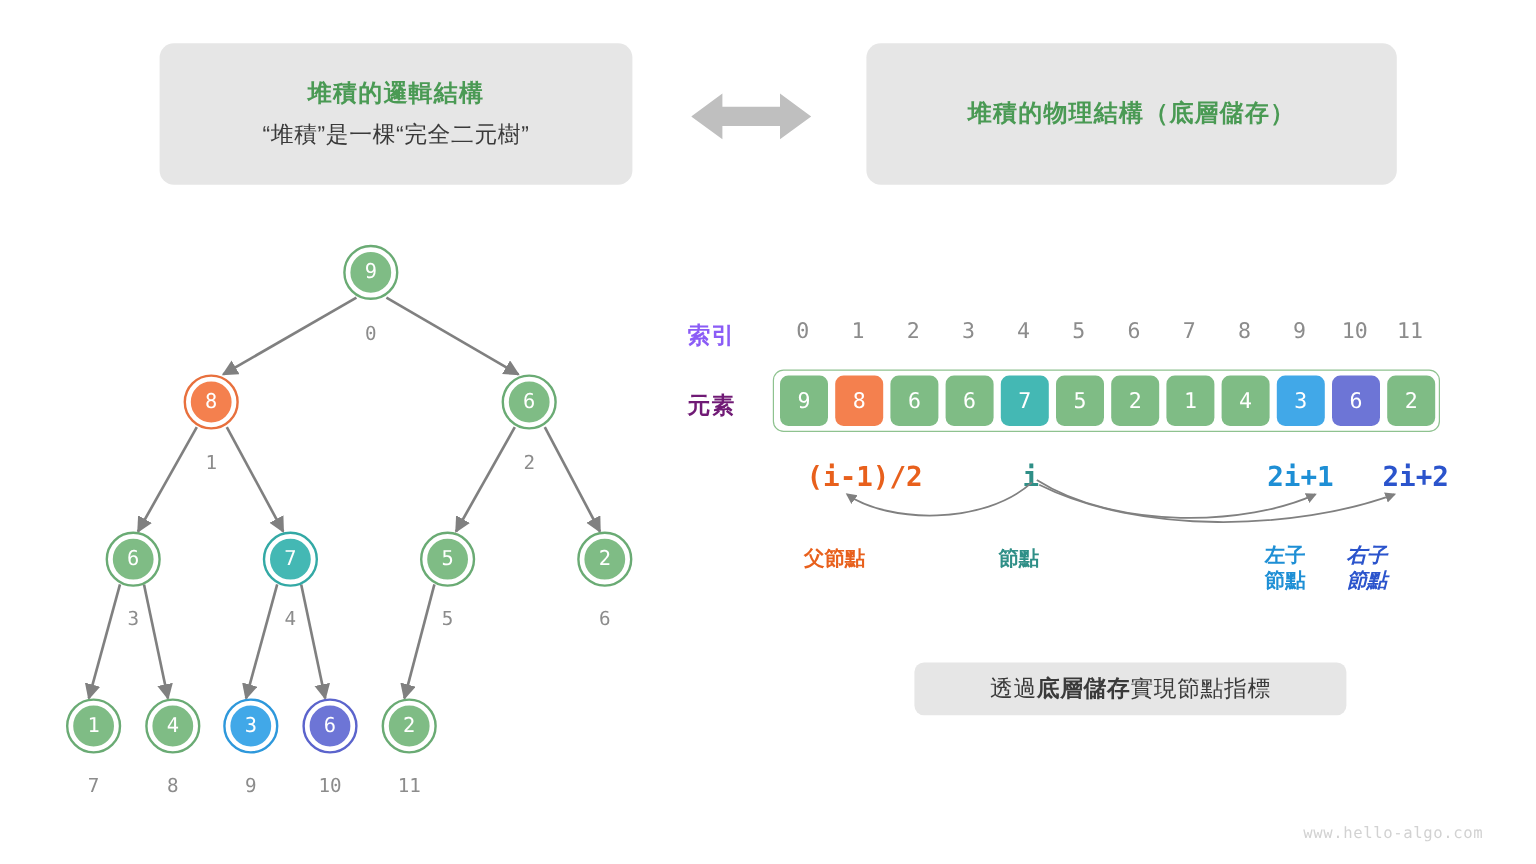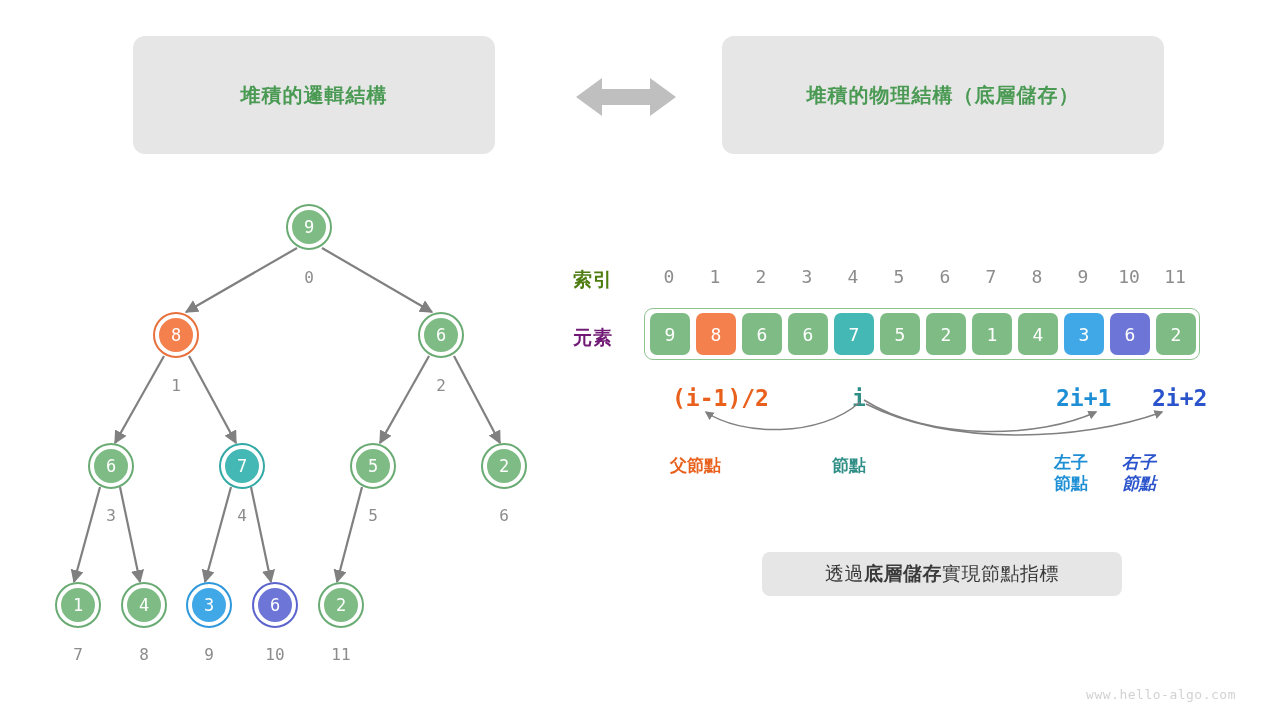--- a/index.html
+++ b/index.html
@@ -37,21 +37,21 @@
   }
   .panel-sub {
     color: #3a3a3a;
     font-size: 19px;
     margin-top: 12px;
     letter-spacing: 0.5px;
     line-height: 1.2;
     white-space: nowrap;
   }
 
-  #panel-left  { left: 133px; top: 36px;  width: 362px; height: 118px; }
+  #panel-left  { left: 133px; top: 36px;  width: 394px; height: 118px; }
   #panel-right { left: 722px; top: 36px;  width: 442px; height: 118px; }
 
   
   #dbl-arrow {
     position: absolute;
     left: 576px;
     top: 76px;
     width: 100px;
     height: 42px;
   }
@@ -94,21 +94,21 @@
   }
 
   
   .axis-label {
     position: absolute;
     font-size: 19px;
     font-weight: bold;
     letter-spacing: 1px;
     white-space: nowrap;
   }
-  #label-index   { left: 573px; top: 267px; color: #4d7c0f; }
+  #label-index   { left: 573px; top: 267px; color: #8b5cf6; }
   #label-element { left: 573px; top: 325px; color: #701a75; }
 
   #index-row { position: absolute; left: 646px; top: 266px; height: 24px; }
   .index-cell {
     position: absolute;
     width: 46px;
     text-align: center;
     color: #8c8c8c;
     font-size: 18px;
     font-family: "DejaVu Sans Mono", "Liberation Mono", monospace;
@@ -185,20 +185,21 @@
     font-size: 13px;
     font-family: "DejaVu Sans Mono", "Liberation Mono", monospace;
     letter-spacing: 0.5px;
   }
 </style>
 </head>
 <body>
 
 <div class="panel" id="panel-left">
   <div class="panel-title">堆積的邏輯結構</div>
+  <div class="panel-sub">“堆積”是一棵“完全二元樹”</div>
 </div>
 
 <div class="panel" id="panel-right">
   <div class="panel-title">堆積的物理結構（底層儲存）</div>
 </div>
 
 <svg id="dbl-arrow" viewBox="0 0 100 42">
   <polygon points="0,21 26,2 26,13 74,13 74,2 100,21 74,40 74,29 26,29 26,40" fill="#bfbfbf"></polygon>
 </svg>
 

